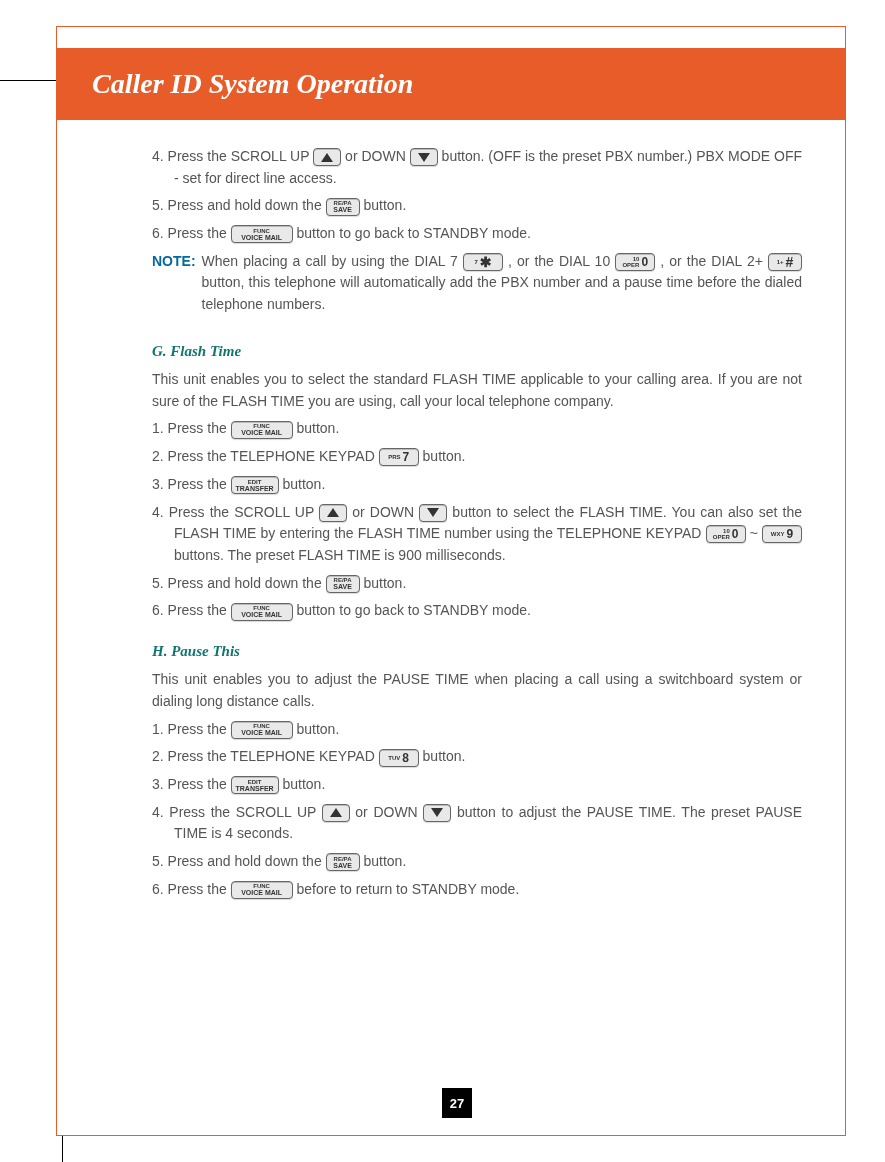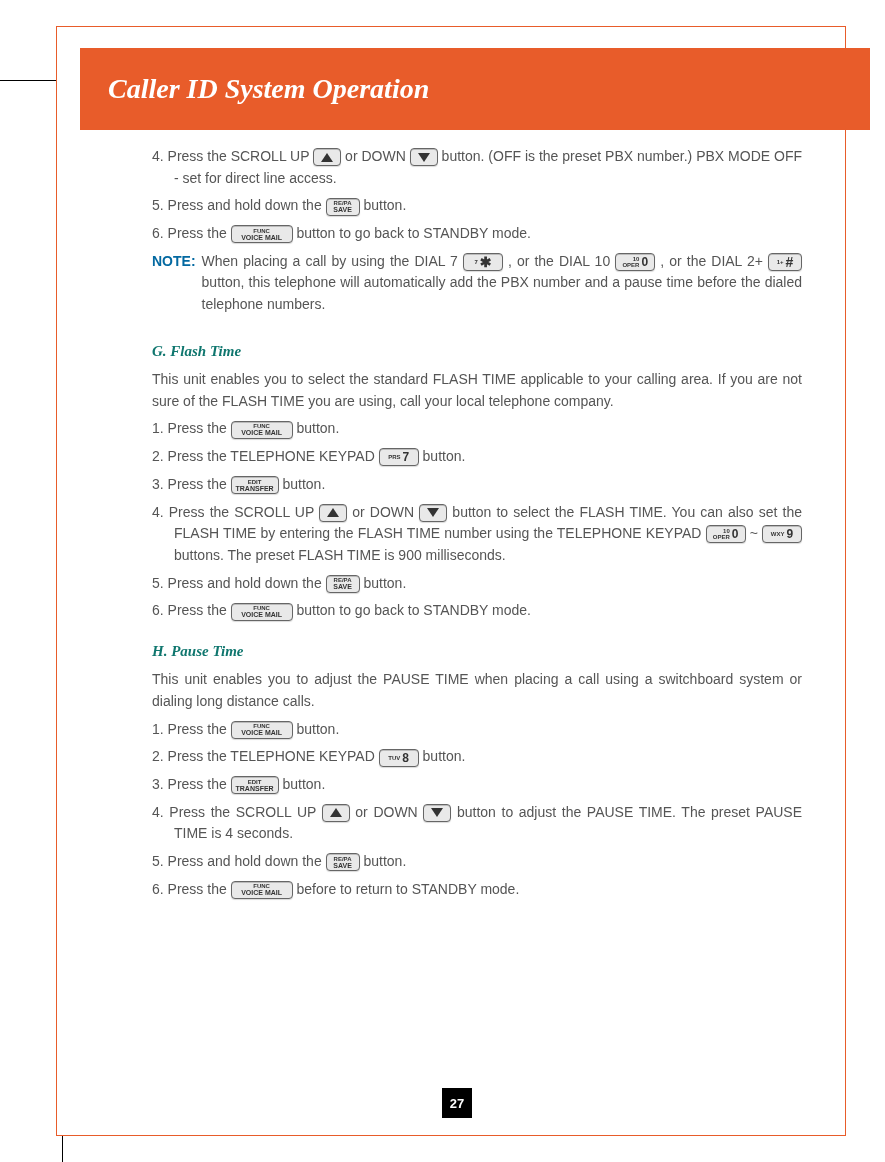--- a/index.html
+++ b/index.html
@@ -1,21 +1,21 @@
 <!DOCTYPE html>
 <html><head>
 <meta charset="utf-8">
 <style>
   * { box-sizing: border-box; margin: 0; padding: 0; }
   html, body { width: 885px; height: 1162px; background: #fff; font-family: Arial, Helvetica, sans-serif; color: #5a5a5a; }
   .page { position: relative; width: 885px; height: 1162px; }
   .outer-frame { position: absolute; left: 56px; top: 26px; width: 790px; height: 1110px; border: 1px solid #e85c2a; }
   .crop-h { position: absolute; left: 0; top: 80px; width: 56px; height: 1px; background: #000; }
   .crop-v { position: absolute; left: 62px; top: 1136px; width: 1px; height: 26px; background: #000; }
-  .header-bar { position: absolute; left: 56px; top: 48px; width: 790px; height: 82px; background: #e85c2a; display: flex; align-items: center; padding-left: 28px; margin-left: 24px; }
+  .header-bar { position: absolute; left: 56px; top: 48px; width: 790px; height: 72px; background: #e85c2a; display: flex; align-items: center; padding-left: 36px; }
   .header-bar h1 { color: #fff; font-style: italic; font-weight: bold; font-size: 28px; font-family: Georgia, 'Times New Roman', serif; }
   .content { position: absolute; left: 152px; top: 146px; width: 650px; font-size: 14px; line-height: 1.55; color: #555; }
   .content p, .content li { margin-bottom: 6px; }
   ol { list-style: none; padding-left: 0; }
   ol li { padding-left: 22px; text-indent: -22px; text-align: justify; }
   .note-row { display: flex; text-align: justify; margin-bottom: 4px; }
   .note-body { flex: 1; }
   .section-h { font-weight: bold; font-style: italic; color: #0f766e; font-family: Georgia, 'Times New Roman', serif; font-size: 15px; margin-top: 18px; margin-bottom: 6px; }
   .just { text-align: justify; }
   
@@ -170,21 +170,21 @@
       <li>
         <span>6.  Press the </span>
         <span class="key wd">
           <span class="top">FUNC</span>
           <span class="bot">VOICE MAIL</span>
         </span>
         <span> button to go back to STANDBY mode.</span>
       </li>
     </ol>
 
-    <div class="section-h">H. Pause Time</div>
+    <div class="section-h">H. Pause This</div>
     <p class="just">This unit enables you to adjust the PAUSE TIME when placing a call using a switchboard system or dialing long distance calls.</p>
     <ol>
       <li>
         <span>1.  Press the </span>
         <span class="key wd">
           <span class="top">FUNC</span>
           <span class="bot">VOICE MAIL</span>
         </span>
         <span> button.</span>
       </li>

